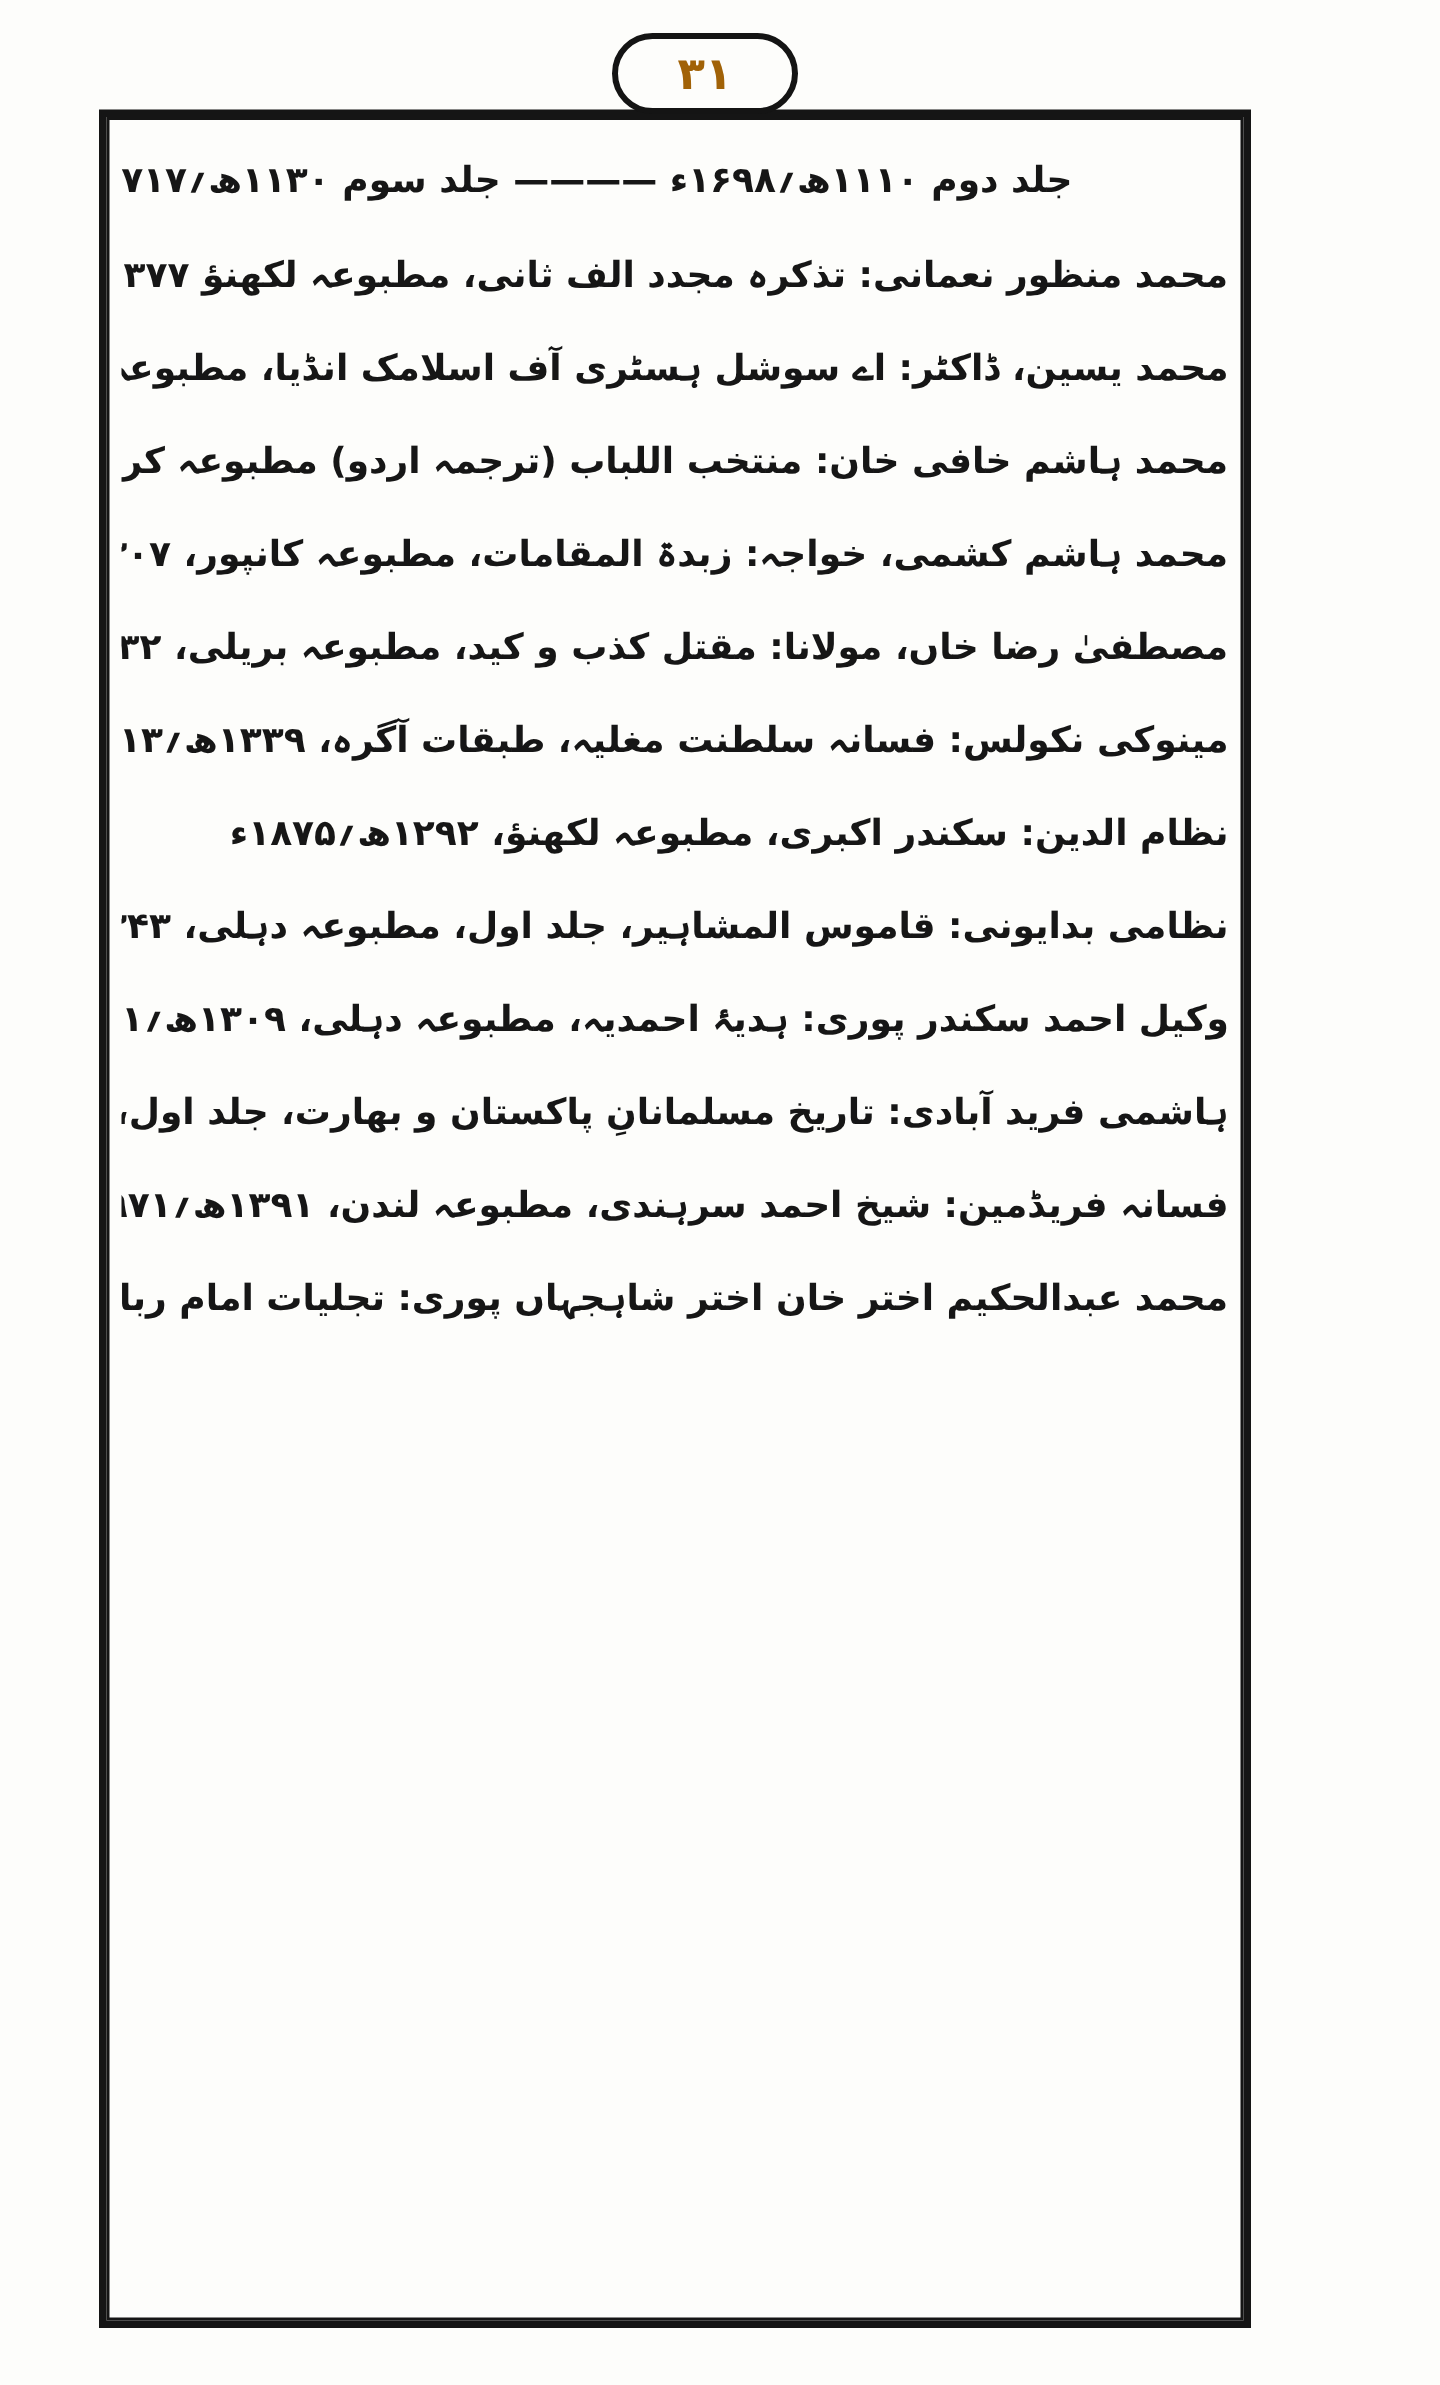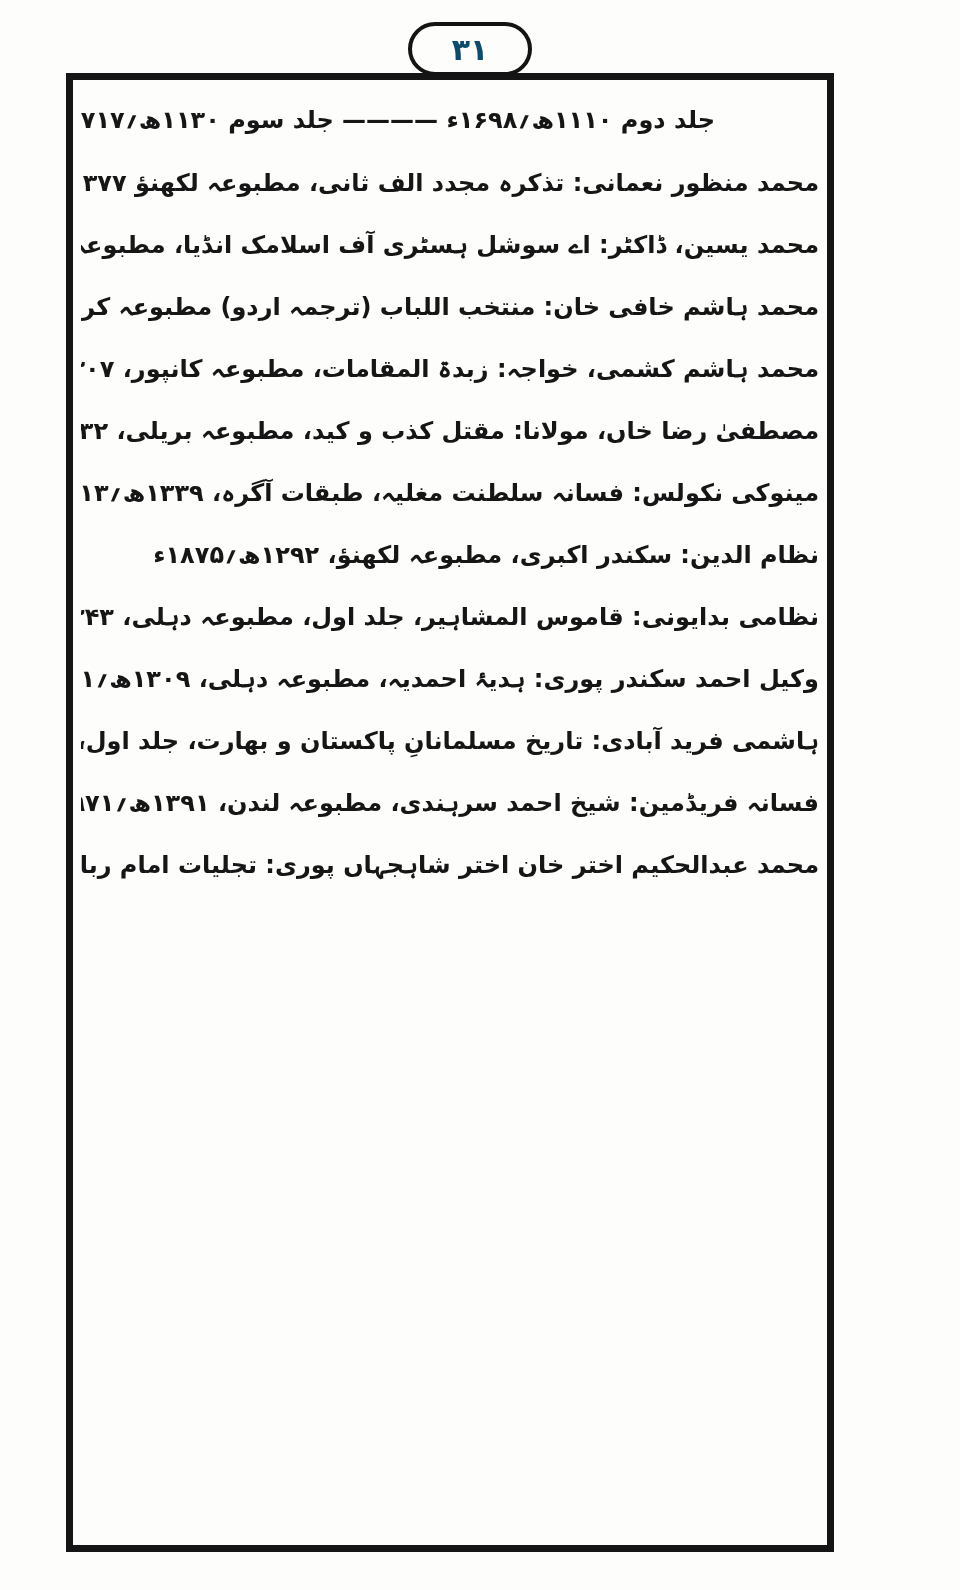--- a/index.html
+++ b/index.html
@@ -17,21 +17,21 @@
   }
   
   .page-number-pill {
     position: absolute;
     top: 22px; left: 408px;
     width: 124px; height: 54px;
     border: 4px solid #141414;
     border-radius: 30px;
     background: #fdfdfb;
     display: flex; align-items: center; justify-content: center;
-    font-size: 30px; font-weight: bold; color: #0c4a6e;
+    font-size: 30px; font-weight: bold; color: #a16207;
     z-index: 2;
   }
   
   .frame-outer {
     position: absolute;
     left: 40px; top: 73px;
     width: 768px; height: 1479px;
     border: 5px solid #151515;
     padding: 0;
     background: #fdfdfb;

